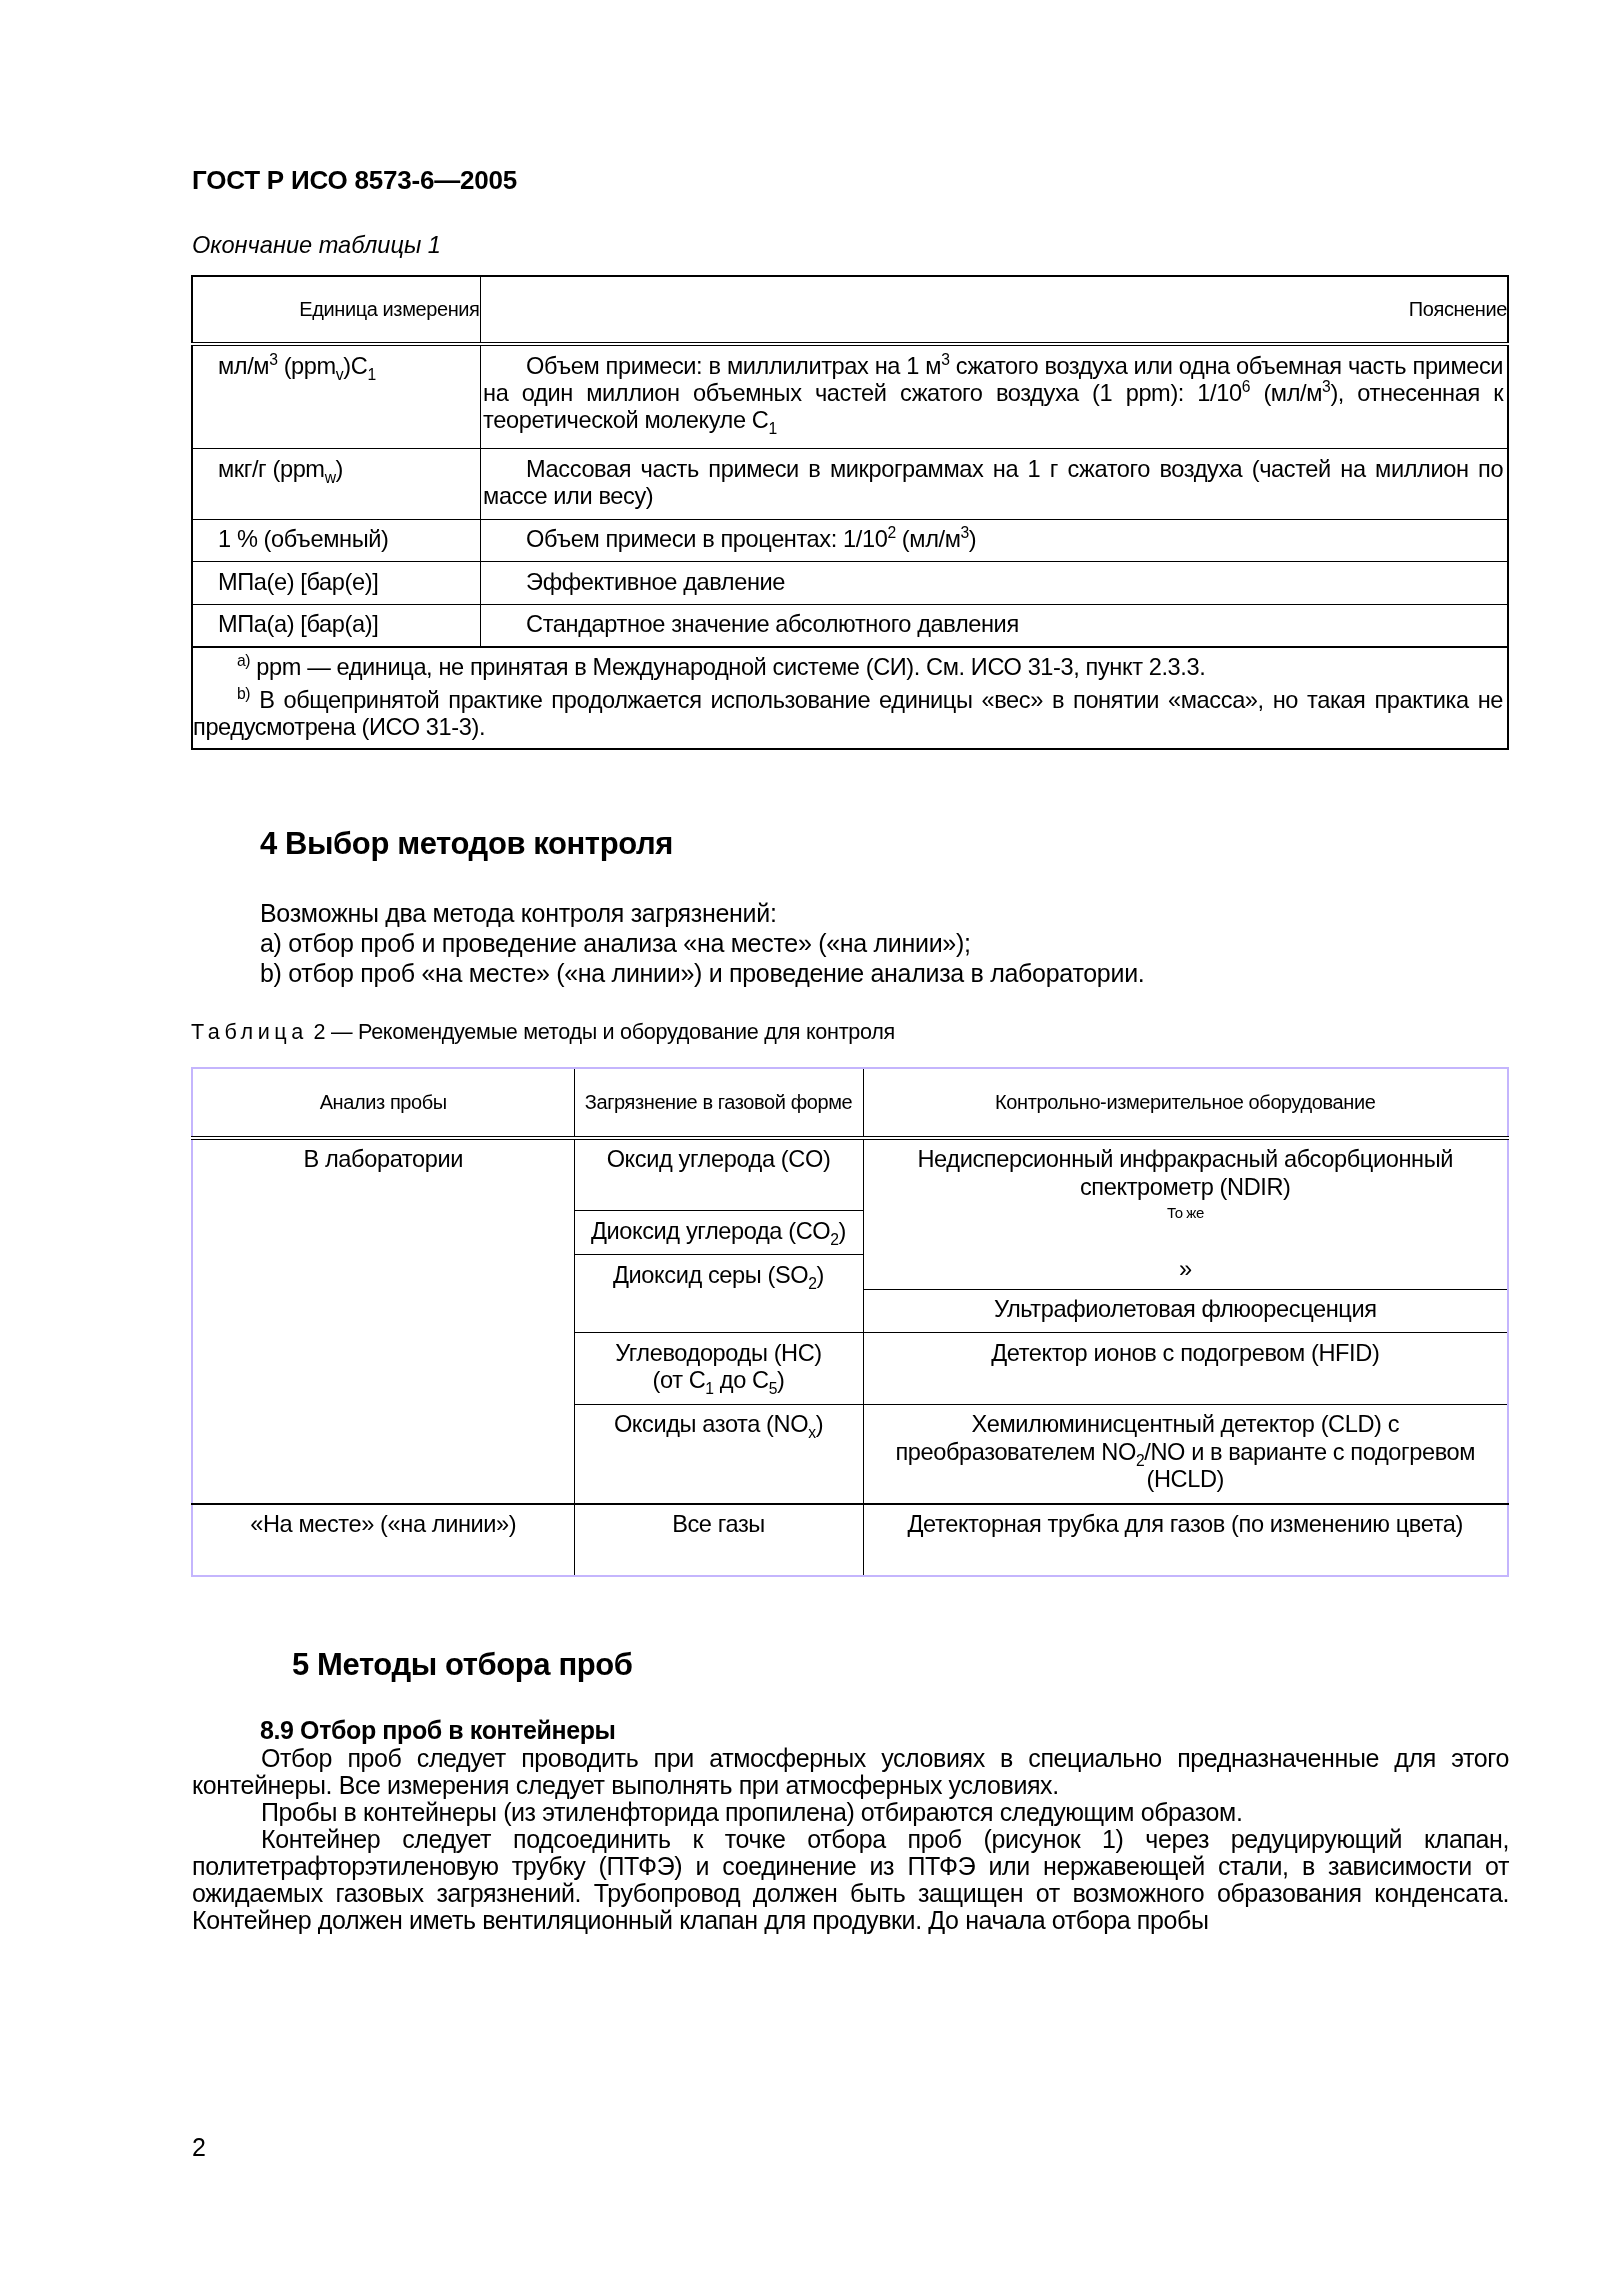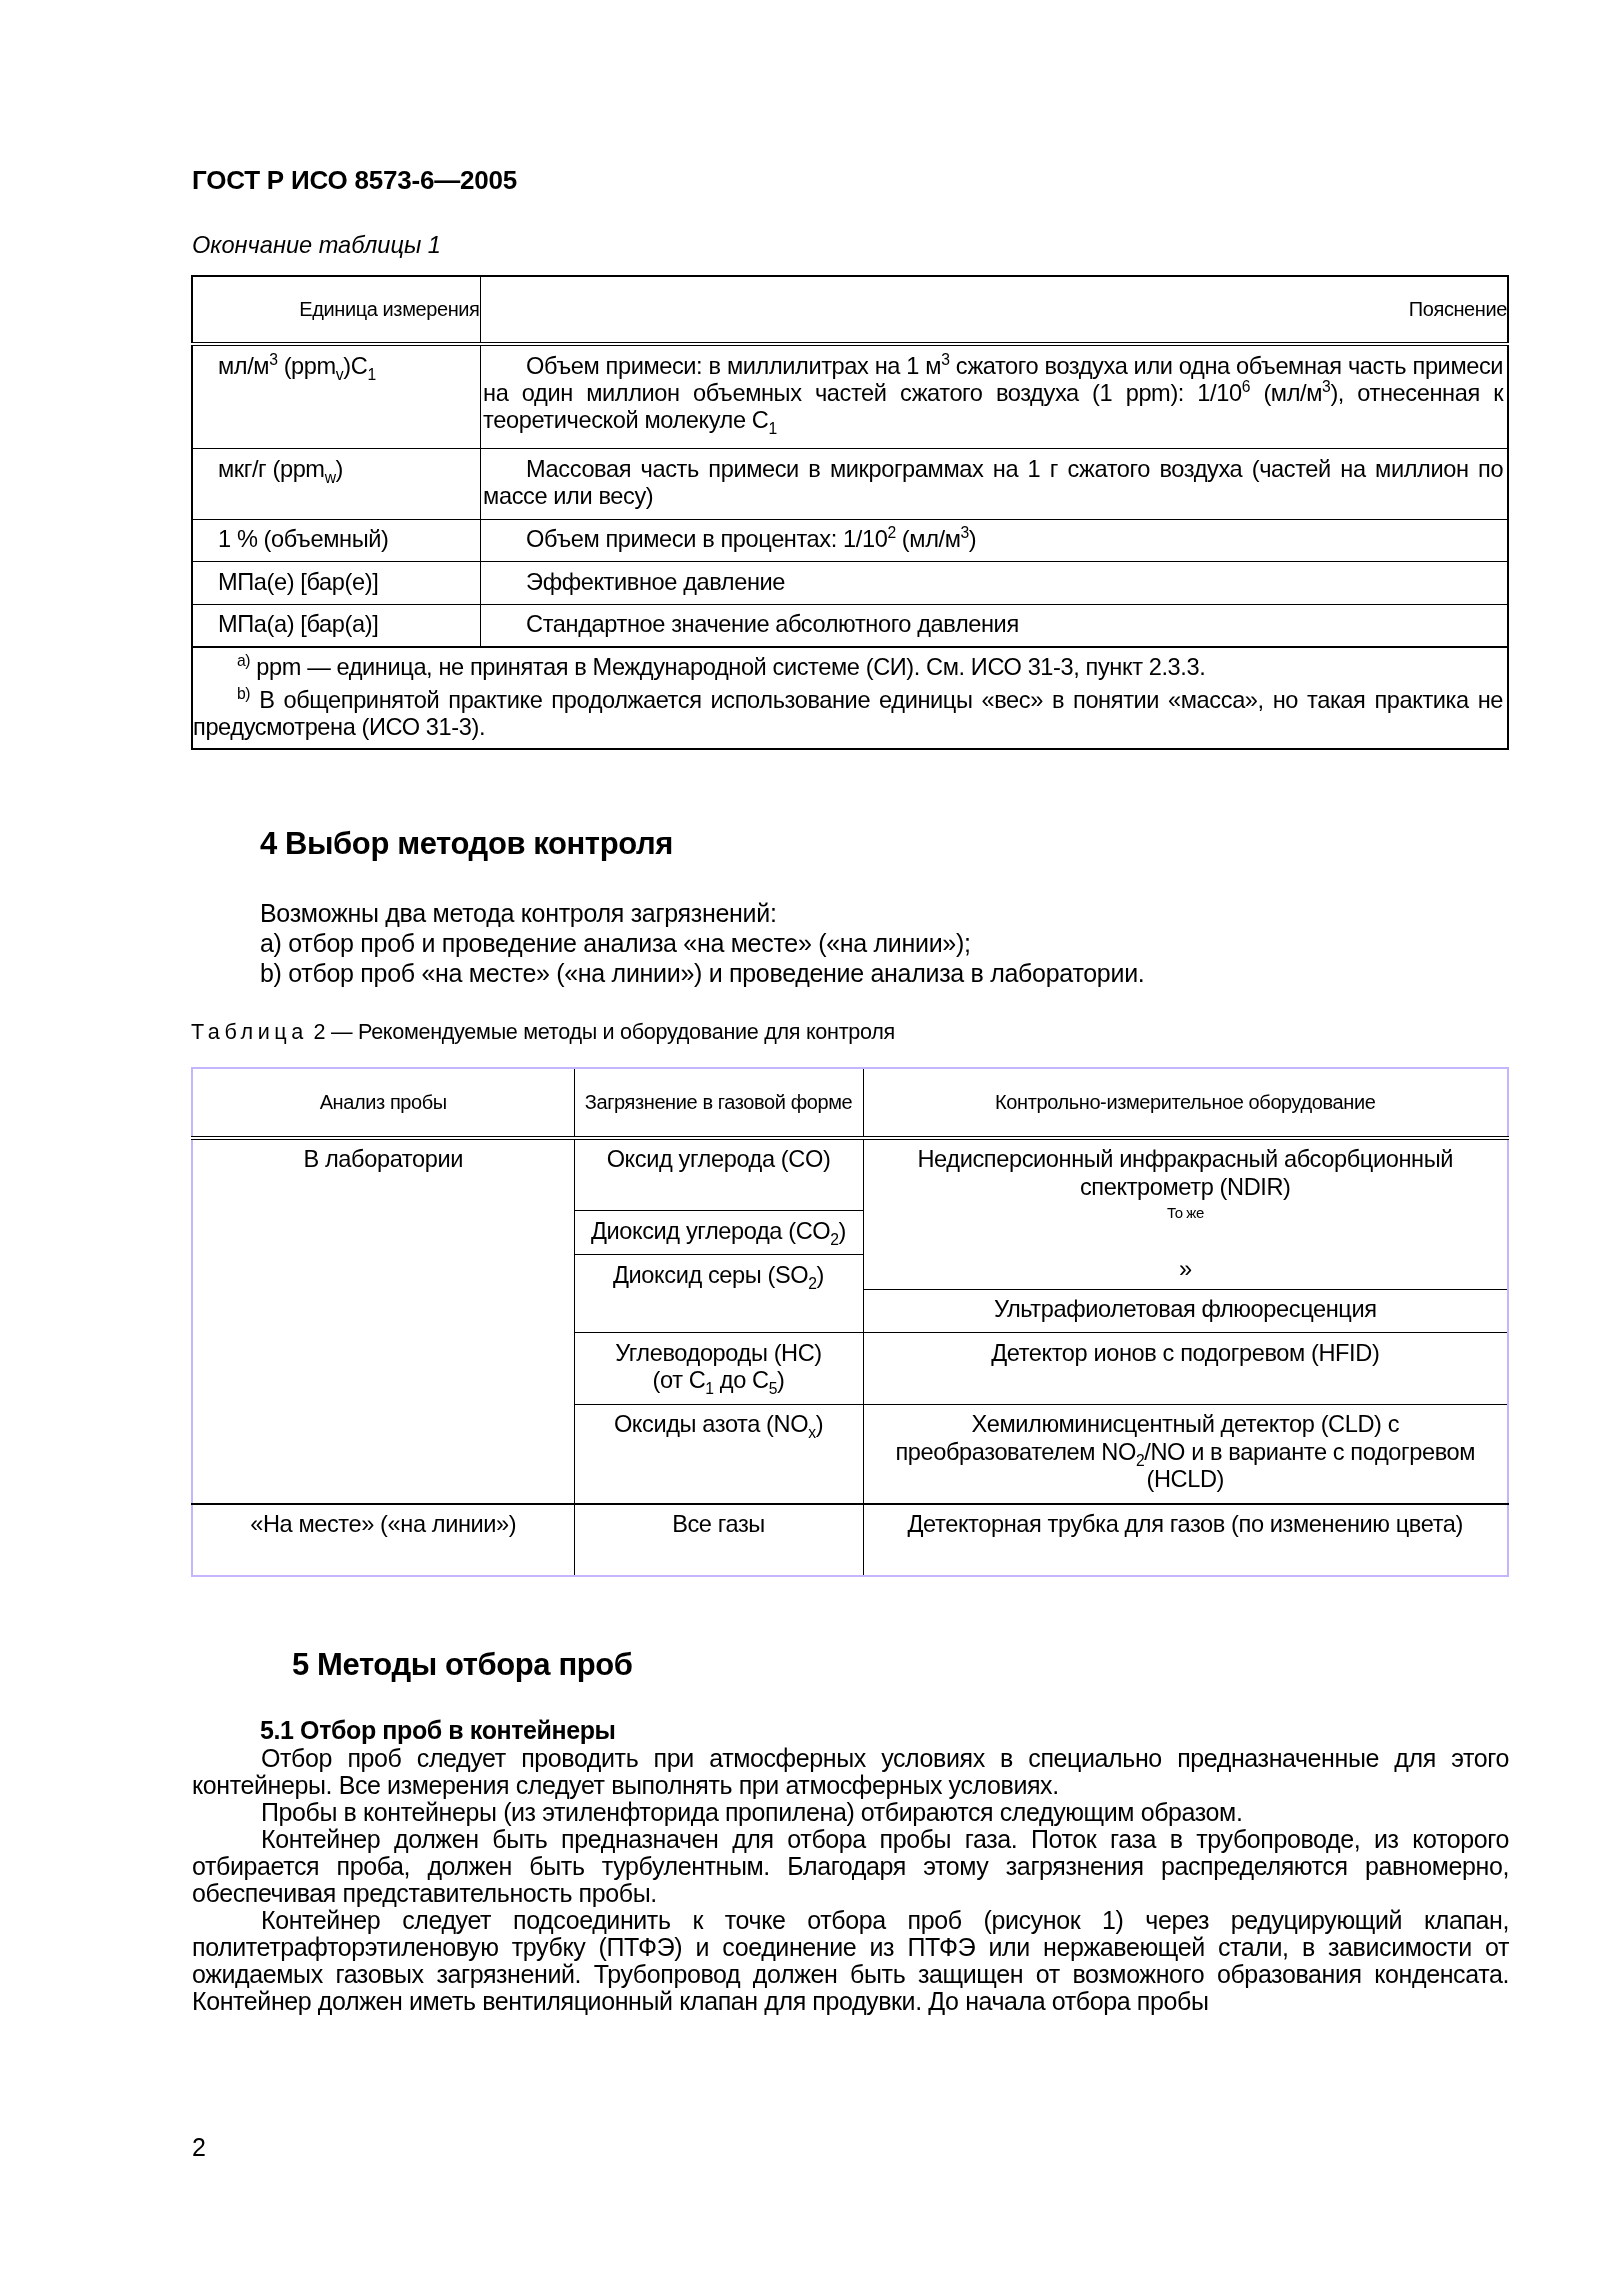--- a/index.html
+++ b/index.html
@@ -127,22 +127,21 @@
     <td style="height:59px;border-top:2px solid #000;">«На месте» («на линии»)</td>
     <td style="border-top:2px solid #000;">Все газы</td>
     <td style="border-top:2px solid #000;">Детекторная трубка для газов (по изменению цвета)</td>
   </tr>
 </tbody>
   </table>
 
 <div class="abs" style="left:862px;top:1204px;width:647px;text-align:center;font-size:15px;letter-spacing:-0.4px;">То же</div>
 
 <div class="abs h1" style="left:248px;top:1647px;margin-left:44px;">5 Методы отбора проб</div>
-<div class="abs" style="left:260px;top:1716px;font-size:25px;font-weight:bold;letter-spacing:-0.4px;">5.1 Отбор проб в контейнеры</div>
+<div class="abs" style="left:260px;top:1716px;font-size:25px;font-weight:bold;letter-spacing:-0.4px;">8.9 Отбор проб в контейнеры</div>
 <div class="abs para" style="top:1745px;">
   <p class="first">Отбор проб следует проводить при атмосферных условиях в специально предназначенные для этого контейнеры. Все измерения следует выполнять при атмосферных условиях.</p>
   <p class="first">Пробы в контейнеры (из этиленфторида пропилена) отбираются следующим образом.</p>
-  <p class="first">Контейнер должен быть предназначен для отбора пробы газа. Поток газа в трубопроводе, из которого отбирается проба, должен быть турбулентным. Благодаря этому загрязнения распределяются равномерно, обеспечивая представительность пробы.</p>
   <p class="first">Контейнер следует подсоединить к точке отбора проб (рисунок 1) через редуцирующий клапан, политетрафторэтиленовую трубку (ПТФЭ) и соединение из ПТФЭ или нержавеющей стали, в зависимости от ожидаемых газовых загрязнений. Трубопровод должен быть защищен от возможного образования конденсата. Контейнер должен иметь вентиляционный клапан для продувки. До начала отбора пробы</p>
 </div>
 
 <div class="abs pg">2</div>
 
 
 </body></html>

